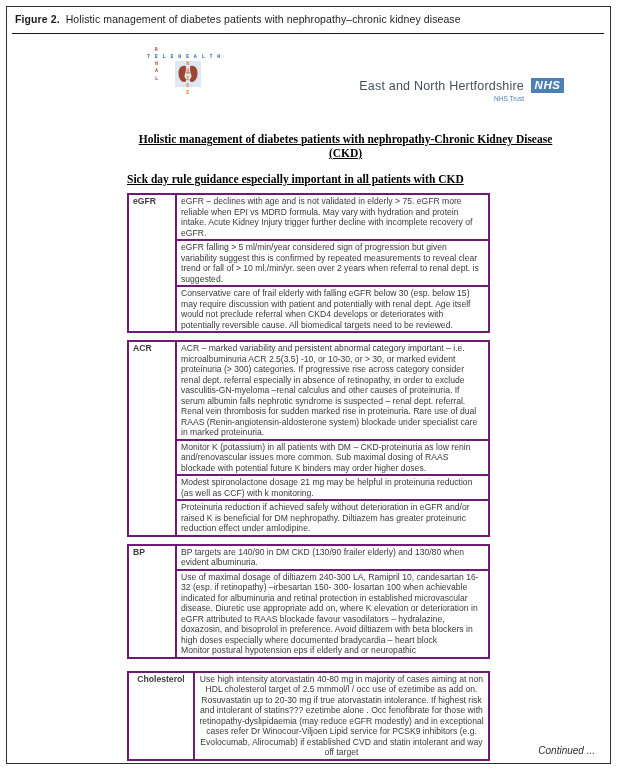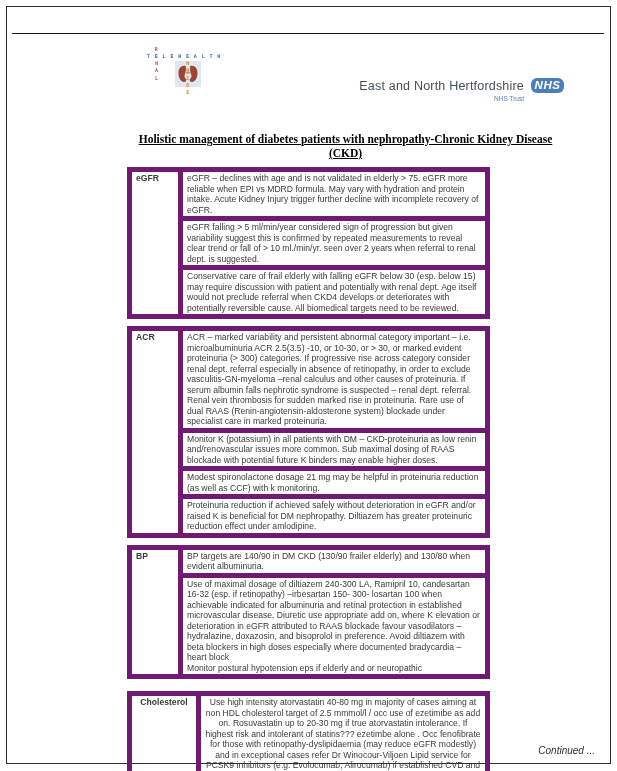--- a/index.html
+++ b/index.html
@@ -20,46 +20,49 @@
   .th-col{position:absolute;top:14px;font-size:5px;writing-mode:vertical-lr;text-orientation:upright;
           letter-spacing:1.3px;z-index:2;}
   .th-col-left{left:6.6px;color:#bf4b47;}
   .th-col-right{left:37.8px;color:#e2862f;}
   .th-kidneys{position:absolute;left:28px;top:15px;z-index:1;}
 
   .nhs-lockup{position:absolute;right:0;top:36px;text-align:right;}
   .nhs-row{display:flex;align-items:center;justify-content:flex-end;gap:7px;}
   .nhs-name{font-size:12.5px;color:#43525a;letter-spacing:.2px;}
   .nhs-box{display:inline-block;background:#4c7fb5;color:#ffffff;font-weight:bold;font-style:italic;
-           font-size:11.5px;line-height:15px;height:15px;width:33px;text-align:center;letter-spacing:.5px;border-radius:6px;}
+           font-size:11.5px;line-height:15px;height:15px;width:33px;text-align:center;letter-spacing:.5px;}
   .nhs-sub{font-size:6.5px;color:#4c7fb5;margin-top:2px;padding-right:40px;}
 
   
   .title{margin:14px 0 0 0;font-family:"Liberation Serif",serif;font-weight:bold;font-size:11.5px;
          line-height:14px;text-align:center;color:#000;text-decoration:underline;}
   .subtitle{margin:13px 0 0 0;font-family:"Liberation Serif",serif;font-weight:bold;font-size:11.5px;
             line-height:13px;text-align:left;color:#000;text-decoration:underline;}
 
   
   table.rule-table{width:363px;border-collapse:collapse;margin-top:7px;table-layout:fixed;}
-  table.rule-table td{border:5px solid #701a75;font-size:8.6px;line-height:10.5px;color:#3a3a3a;
+  table.rule-table td{border:2px solid #701a75;font-size:8.6px;line-height:10.5px;color:#3a3a3a;
                       padding:1px 4px 1px 4px;vertical-align:top;white-space:pre-line;}
   td.row-label{width:38px;font-weight:bold;font-size:9.2px;color:#242424;vertical-align:middle;
                padding-left:3px;white-space:nowrap;}
   table.chol td.row-label{width:56px;}
   table.gap-lg{margin-top:12px;text-align:center;}
 
   .continued{position:absolute;right:22px;bottom:15px;font-size:10px;font-style:italic;color:#2e2e2e;text-align:center;}
 </style>
 </head>
 <body>
 
 <div class="page">
   <div class="frame"></div>
 
+  <div class="fig-caption">
+    <b>Figure 2.</b><span>Holistic management of diabetes patients with nephropathy–chronic kidney disease</span>
+  </div>
   <div class="caption-rule"></div>
 
   <div class="content">
 
     <div class="header-graphics">
 
       <div class="th-logo">
         <span class="th-top">R</span>
         <span class="th-horiz">TELEHEALTH</span>
         <span class="th-col th-col-left">NAL</span>
@@ -75,20 +78,21 @@
       <div class="nhs-lockup">
         <div class="nhs-row">
           <span class="nhs-name">East and North Hertfordshire</span>
           <span class="nhs-box">NHS</span>
         </div>
         <div class="nhs-sub">NHS Trust</div>
       </div>
     </div>
 
     <h1 class="title">Holistic management of diabetes patients with nephropathy-Chronic Kidney Disease (CKD)</h1>
+    <h2 class="subtitle">Sick day rule guidance especially important in all patients with CKD</h2>
 
     <table class="rule-table">
       <tbody>
       <tr>
         <td class="row-label" rowspan="3">eGFR</td>
         <td>eGFR – declines with age and is not validated in elderly &gt; 75. eGFR more reliable when EPI vs MDRD formula. May vary with hydration and protein intake. Acute Kidney Injury trigger further decline with incomplete recovery of eGFR.</td>
       </tr>
       <tr>
         <td>eGFR falling &gt; 5 ml/min/year considered sign of progression but given variability suggest this is confirmed by repeated measurements to reveal clear trend or fall of &gt; 10 ml./min/yr. seen over 2 years when referral to renal dept. is suggested.</td>
       </tr>
@@ -98,21 +102,21 @@
       </tbody>
     </table>
 
     <table class="rule-table">
       <tbody>
       <tr>
         <td class="row-label" rowspan="4">ACR</td>
         <td>ACR – marked variability and persistent abnormal category important – i.e. microalbuminuria ACR 2.5(3.5) -10, or 10-30, or &gt; 30, or marked evident proteinuria (&gt; 300) categories. If progressive rise across category consider renal dept. referral especially in absence of retinopathy, in order to exclude vasculitis-GN-myeloma –renal calculus and other causes of proteinuria. If serum albumin falls nephrotic syndrome is suspected – renal dept. referral. Renal vein thrombosis for sudden marked rise in proteinuria. Rare use of dual RAAS (Renin-angiotensin-aldosterone system) blockade under specialist care in marked proteinuria.</td>
       </tr>
       <tr>
-        <td>Monitor K (potassium) in all patients with DM – CKD-proteinuria as low renin and/renovascular issues more common. Sub maximal dosing of RAAS blockade with potential future K binders may enable higher doses.</td>
+        <td>Monitor K (potassium) in all patients with DM – CKD-proteinuria as low renin and/renovascular issues more common. Sub maximal dosing of RAAS blockade with potential future K binders may order higher doses.</td>
       </tr>
       <tr>
         <td>Modest spironolactone dosage 21 mg may be helpful in proteinuria reduction (as well as CCF) with k monitoring.</td>
       </tr>
       <tr>
         <td>Proteinuria reduction if achieved safely without deterioration in eGFR and/or raised K is beneficial for DM nephropathy. Diltiazem has greater proteinuric reduction effect under amlodipine.</td>
       </tr>
       </tbody>
     </table>
 

